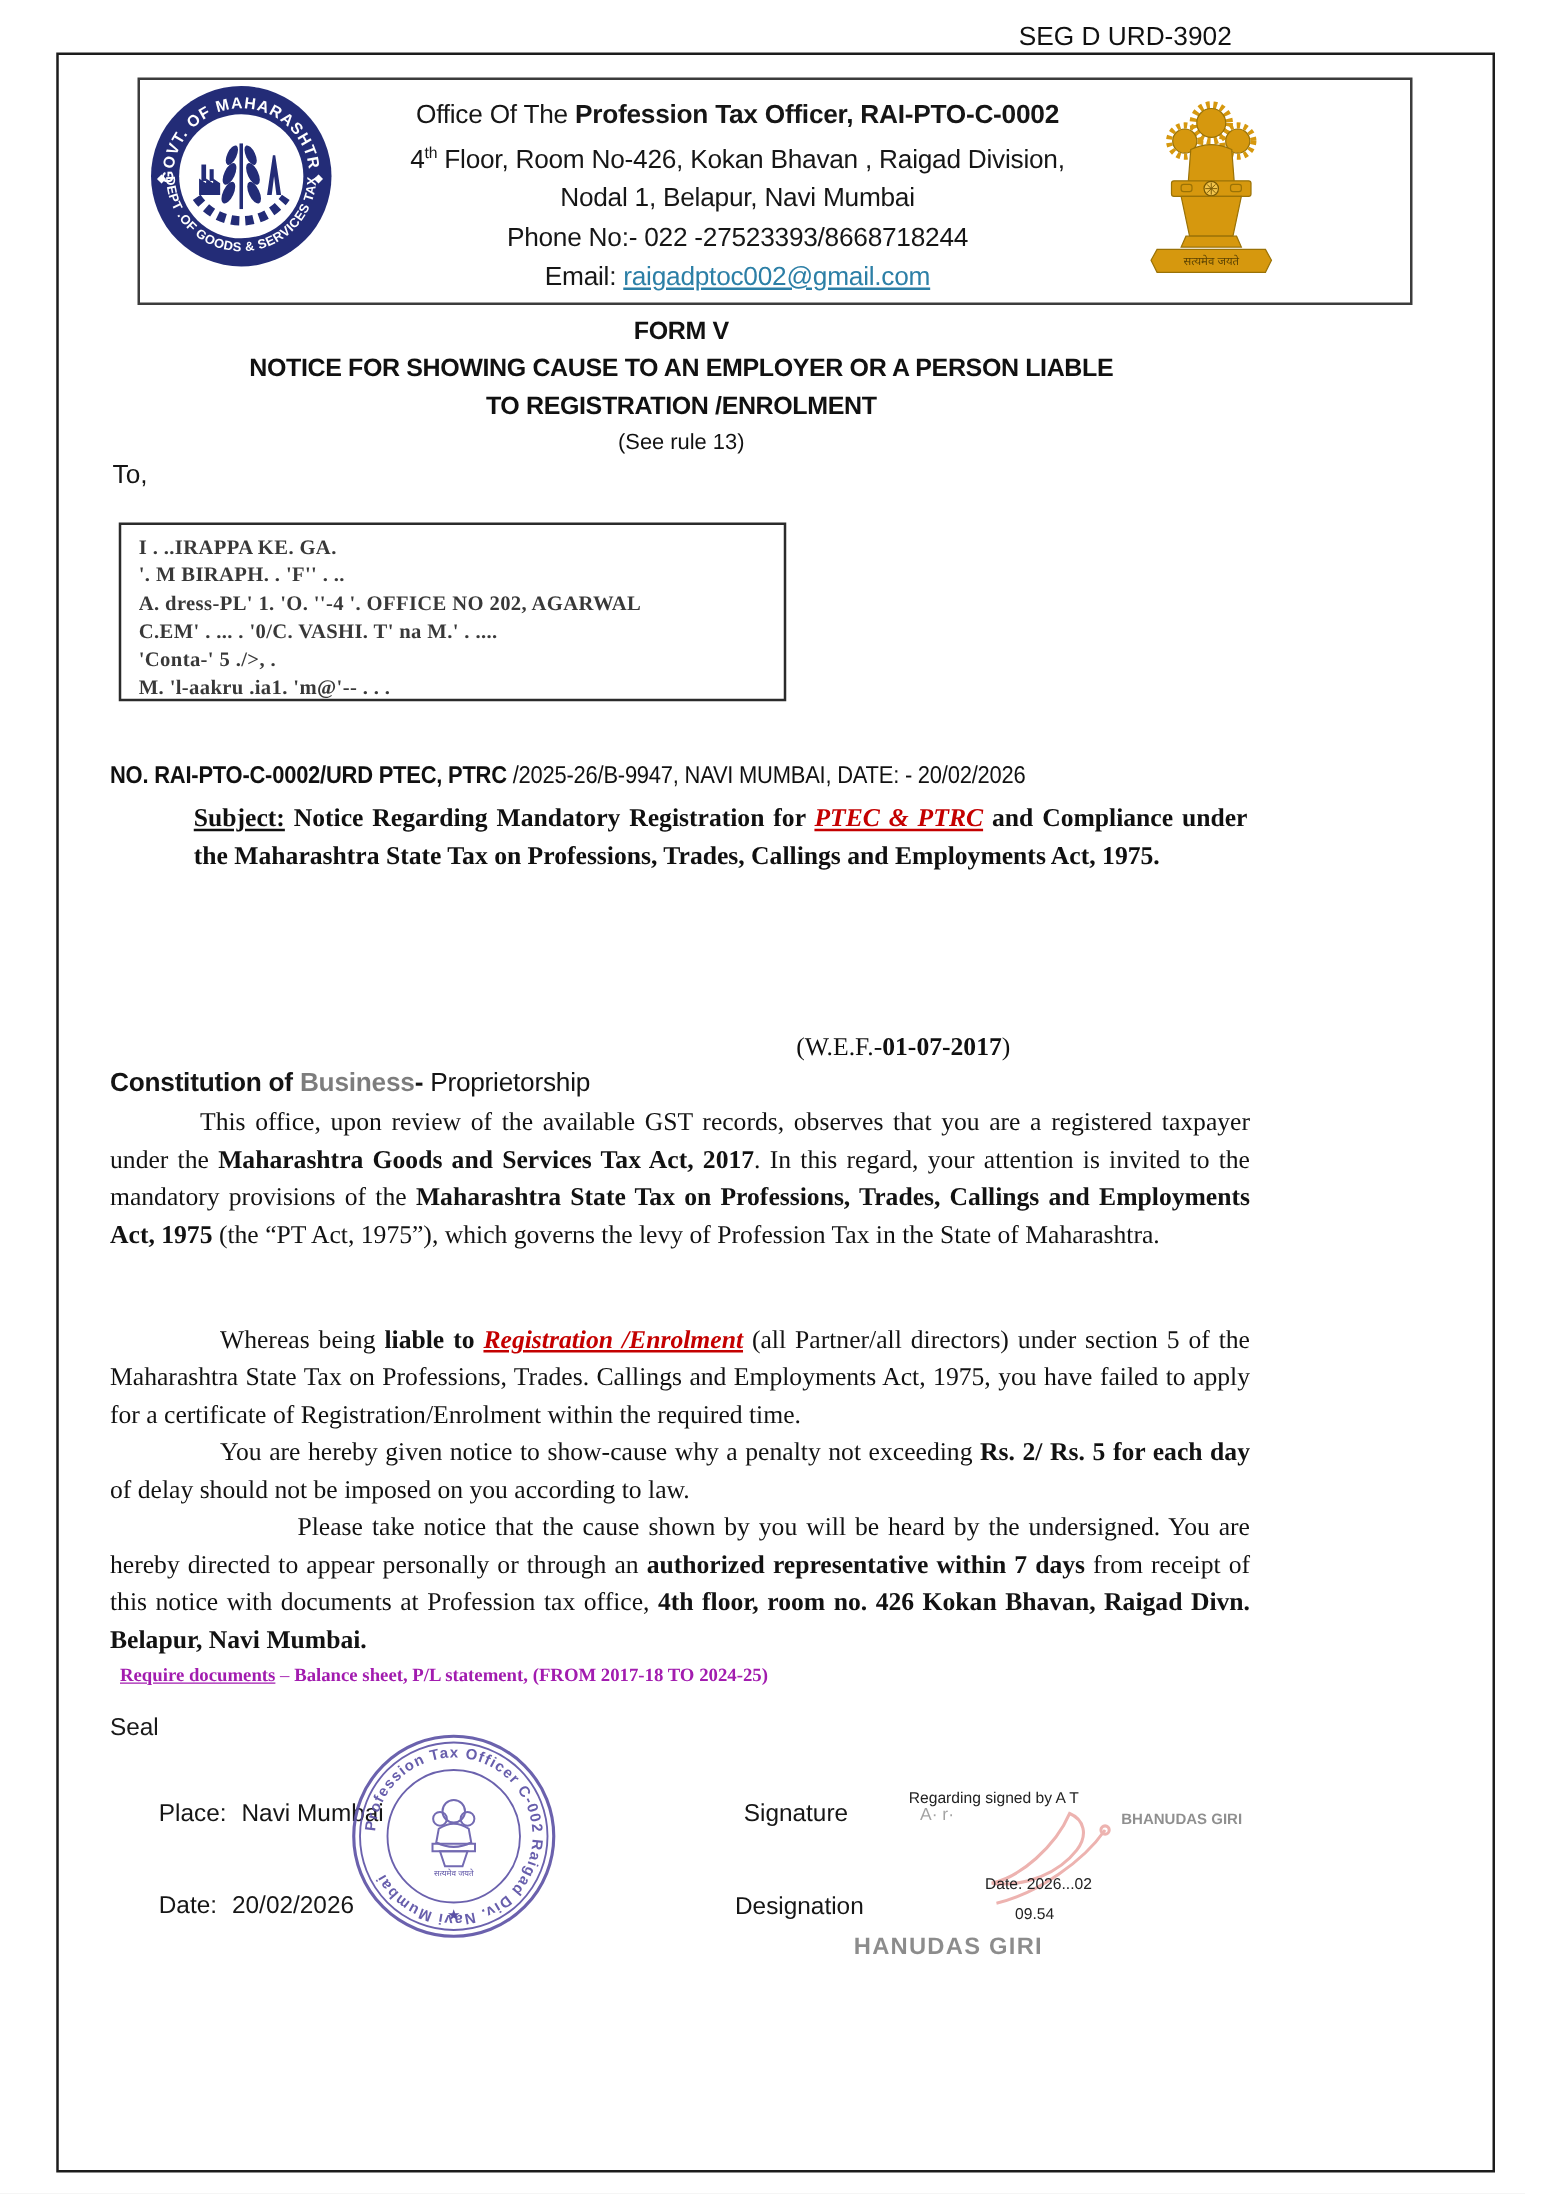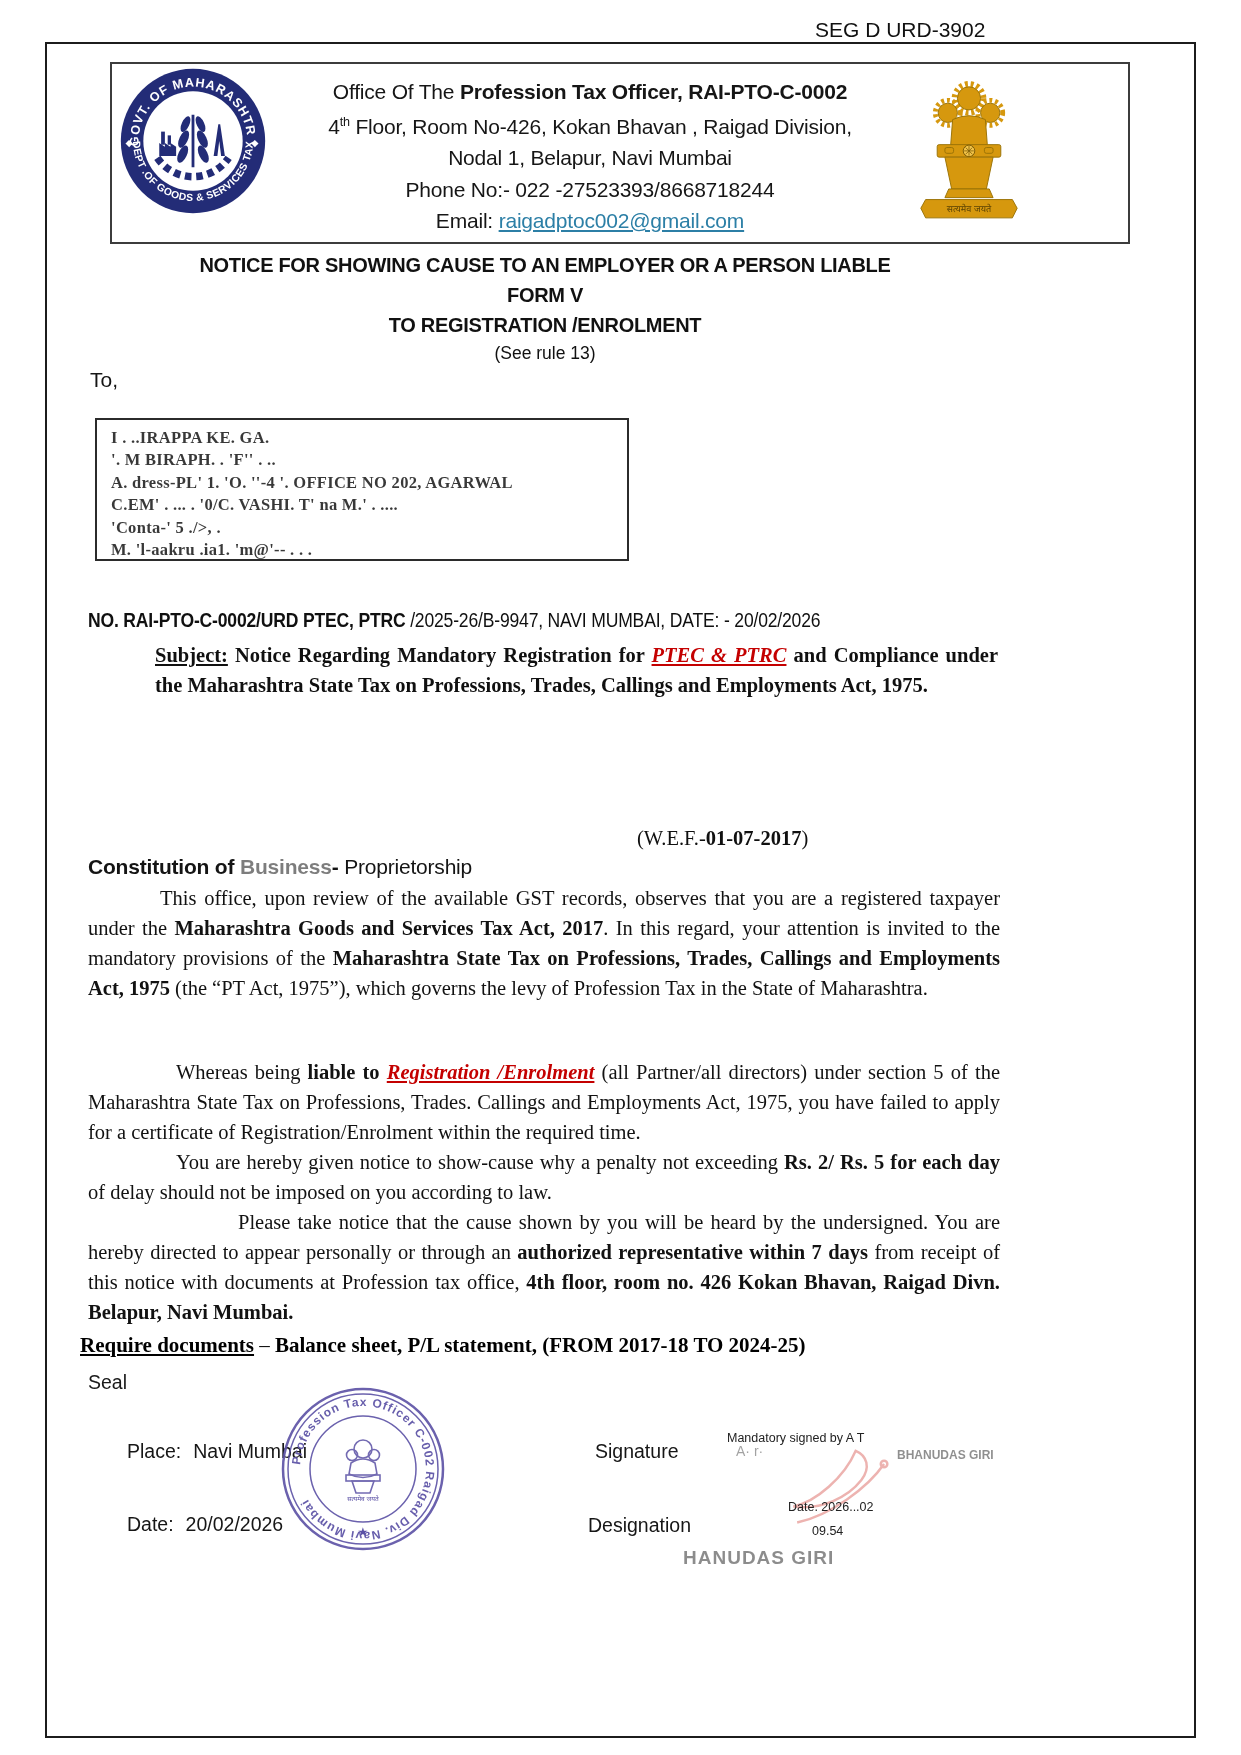--- a/index.html
+++ b/index.html
@@ -42,21 +42,21 @@
 
   #gst-pan-line{left:95px;top:827px;width:520px;font-size:20px;font-weight:bold;color:#111;filter:blur(.7px);opacity:.62;white-space:nowrap;overflow:hidden;}
   #wef-text{left:637px;top:827px;font-size:20.5px;color:#101010;}
   #constitution-line{left:88px;top:855px;font-size:21px;color:#141414;letter-spacing:-0.2px;}
 
   .body-par{left:88px;width:912px;font-size:20.5px;line-height:30px;text-align:justify;color:#121212;}
   #body-p1{top:883px;text-indent:72px;}
   #body-p2{top:1057px;text-indent:88px;}
   #body-p3{top:1147px;text-indent:88px;}
   #body-p4{top:1207px;text-indent:150px;}
-  #require-line{left:80px;top:1333px;width:912px;font-size:21px;color:#000000;}
+  #require-line{left:96px;top:1333px;width:912px;font-size:15px;color:#a21caf;}
   #seal-label{left:88px;top:1371px;font-size:19.5px;color:#1a1a1a;}
 
   .foot-label{font-size:19.5px;color:#161616;}
   #place-row{left:127px;top:1440px;}
   #date-row{left:127px;top:1513px;}
   .foot-val{margin-left:12px;}
   #officer-stamp{left:277px;top:1383px;width:172px;height:172px;}
   #signature-row{left:595px;top:1440px;}
   #designation-row{left:588px;top:1514px;}
   #sig-mark{left:697px;top:1443px;font-size:14px;color:#333;opacity:.45;filter:blur(.4px);margin-left:39px;}
@@ -136,22 +136,22 @@
     <div><span>Office Of The </span><span class="s-b">Profession Tax Officer, RAI-PTO-C-0002</span></div>
     <div><span>4</span><span class="s-p">th</span><span> Floor, Room No-426, Kokan Bhavan , Raigad Division,</span></div>
     <div>Nodal 1, Belapur, Navi Mumbai</div>
     <div>Phone No:-  022 -27523393/8668718244</div>
     <div>
       <span>Email: </span><a class="email">raigadptoc002@gmail.com</a>
     </div>
   </div>
 
   <div id="title-block" class="abs">
+    <div class="title-line">FORM V</div>
     <div class="title-line">NOTICE FOR SHOWING CAUSE TO AN EMPLOYER OR A PERSON LIABLE</div>
-    <div class="title-line">FORM V</div>
     <div class="title-line">TO REGISTRATION /ENROLMENT</div>
     <div id="rule-line">(See rule 13)</div>
   </div>
 
   <div id="to-line" class="abs sans">To,</div>
 
   <div id="recipient-box" class="abs">
     <div class="recipient-line">I   .  ..IRAPPA KE. GA.</div>
     <div class="recipient-line">'. M BIRAPH.   . 'F''  . ..</div>
     <div class="recipient-line">A. dress-PL' 1. 'O. ''-4 '. OFFICE NO 202, AGARWAL</div>
@@ -202,21 +202,21 @@
       <circle cx="97" cy="72" r="5.5"></circle>
       <path d="M 74,80 q 12,-8 24,0 l 2,11 q -14,7 -28,0 z"></path>
       <rect x="69" y="92" width="34" height="6"></rect>
       <path d="M 75,98 l 22,0 -4,12 -14,0 z"></path>
     </g>
     <text x="86" y="118" text-anchor="middle" font-size="6.5" fill="#5B51A5">सत्यमेव जयते</text>
   </svg>
 
   <div id="signature-row" class="abs sans foot-label">Signature</div>
   <div id="sig-mark" class="abs sans">A· r·</div>
-  <div id="digitally-signed-text" class="abs sans">Mandatory signed by A  T</div>
+  <div id="digitally-signed-text" class="abs sans">Regarding signed by A  T</div>
   <div id="signer-name-fragment" class="abs sans">BHANUDAS GIRI</div>
 
   <svg id="adobe-flourish" class="abs" viewBox="0 0 120 90">
     <g fill="none" stroke="#EDB3B0" stroke-width="2.6">
       <path d="M 74,4 C 62,32 32,58 8,63 C 38,67 66,53 80,35 C 90,22 86,9 74,4 Z"></path>
       <path d="M 12,80 C 47,72 86,44 104,18"></path>
       <circle cx="104" cy="18" r="3.5"></circle>
     </g>
   </svg>
 

